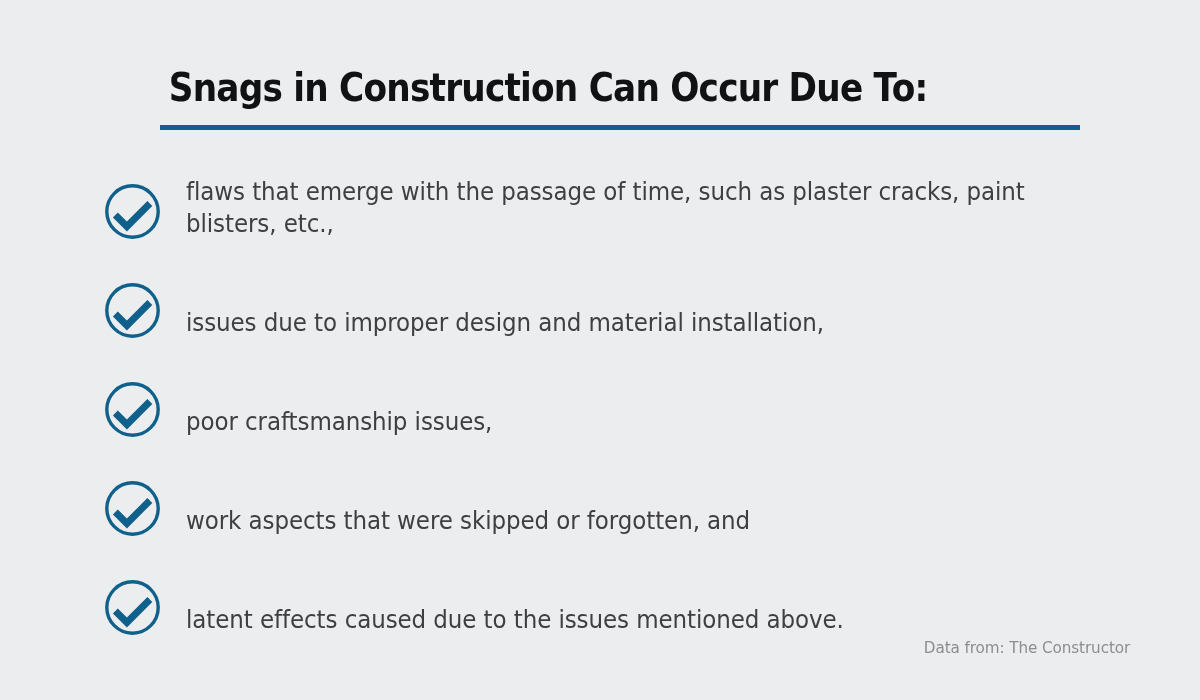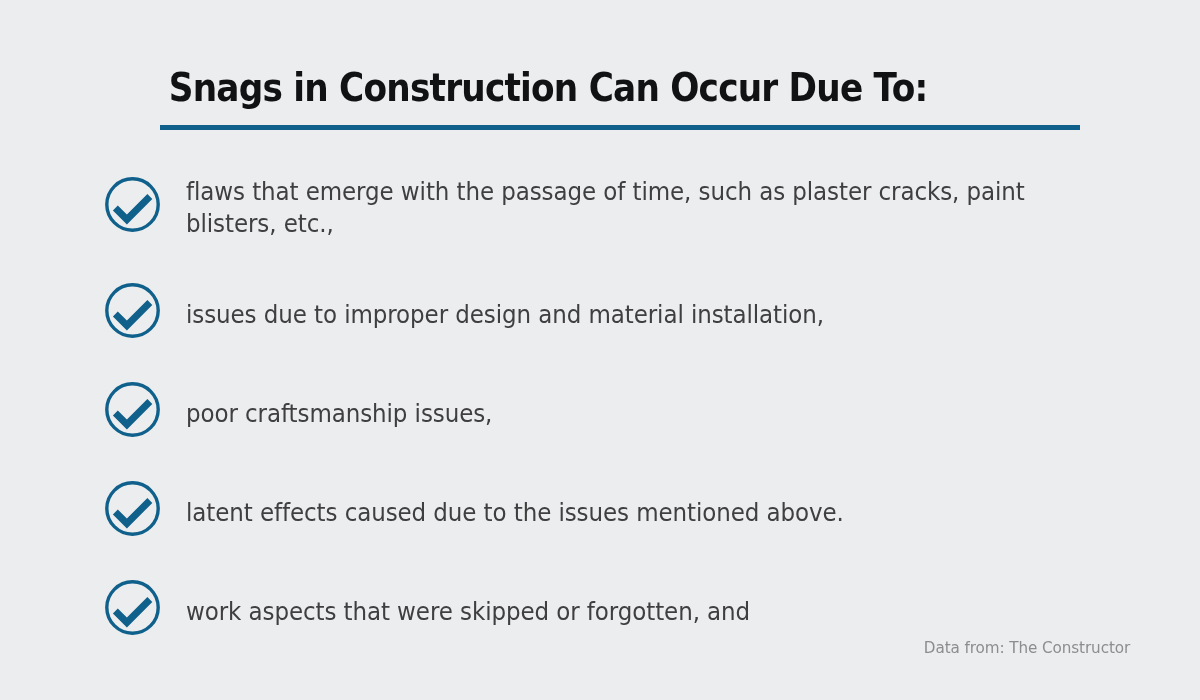--- a/index.html
+++ b/index.html
@@ -56,21 +56,21 @@
     left: 104px;
     top: 168px;
     width: 1040px;
     list-style: none;
     margin: 0;
     padding: 0;
   }
 
   .list-item {
     display: flex;
-    align-items: center;
+    align-items: flex-end;
     margin-bottom: 42px;
   }
 
   .check-badge {
     flex: 0 0 auto;
     width: 57px;
     height: 57px;
     margin-right: 25px;
     display: block;
   }
@@ -147,30 +147,30 @@
       <span class="item-text">poor craftsmanship issues,</span>
     </li>
 
     <li class="list-item">
       <span class="check-badge">
         <svg viewBox="0 0 57 57" width="57" height="57" aria-hidden="true">
           <circle cx="28.5" cy="28.5" r="25.7" fill="none" stroke="#10608c" stroke-width="3.4"></circle>
           <path d="M13.8 29.4 L22.9 38.6 L43.4 17.9 L48.3 22.9 L22.9 48.6 L8.9 34.4 Z" fill="#10608c"></path>
         </svg>
       </span>
-      <span class="item-text">latent effects caused due to the issues mentioned above.</span>
+      <span class="item-text">work aspects that were skipped or forgotten, and</span>
     </li>
 
     <li class="list-item">
       <span class="check-badge">
         <svg viewBox="0 0 57 57" width="57" height="57" aria-hidden="true">
           <circle cx="28.5" cy="28.5" r="25.7" fill="none" stroke="#10608c" stroke-width="3.4"></circle>
           <path d="M13.8 29.4 L22.9 38.6 L43.4 17.9 L48.3 22.9 L22.9 48.6 L8.9 34.4 Z" fill="#10608c"></path>
         </svg>
       </span>
-      <span class="item-text">work aspects that were skipped or forgotten, and</span>
+      <span class="item-text">latent effects caused due to the issues mentioned above.</span>
     </li>
 
   </ul>
 
   <div class="attribution">Data from: The Constructor</div>
 
 </div>
 
 </body></html>

